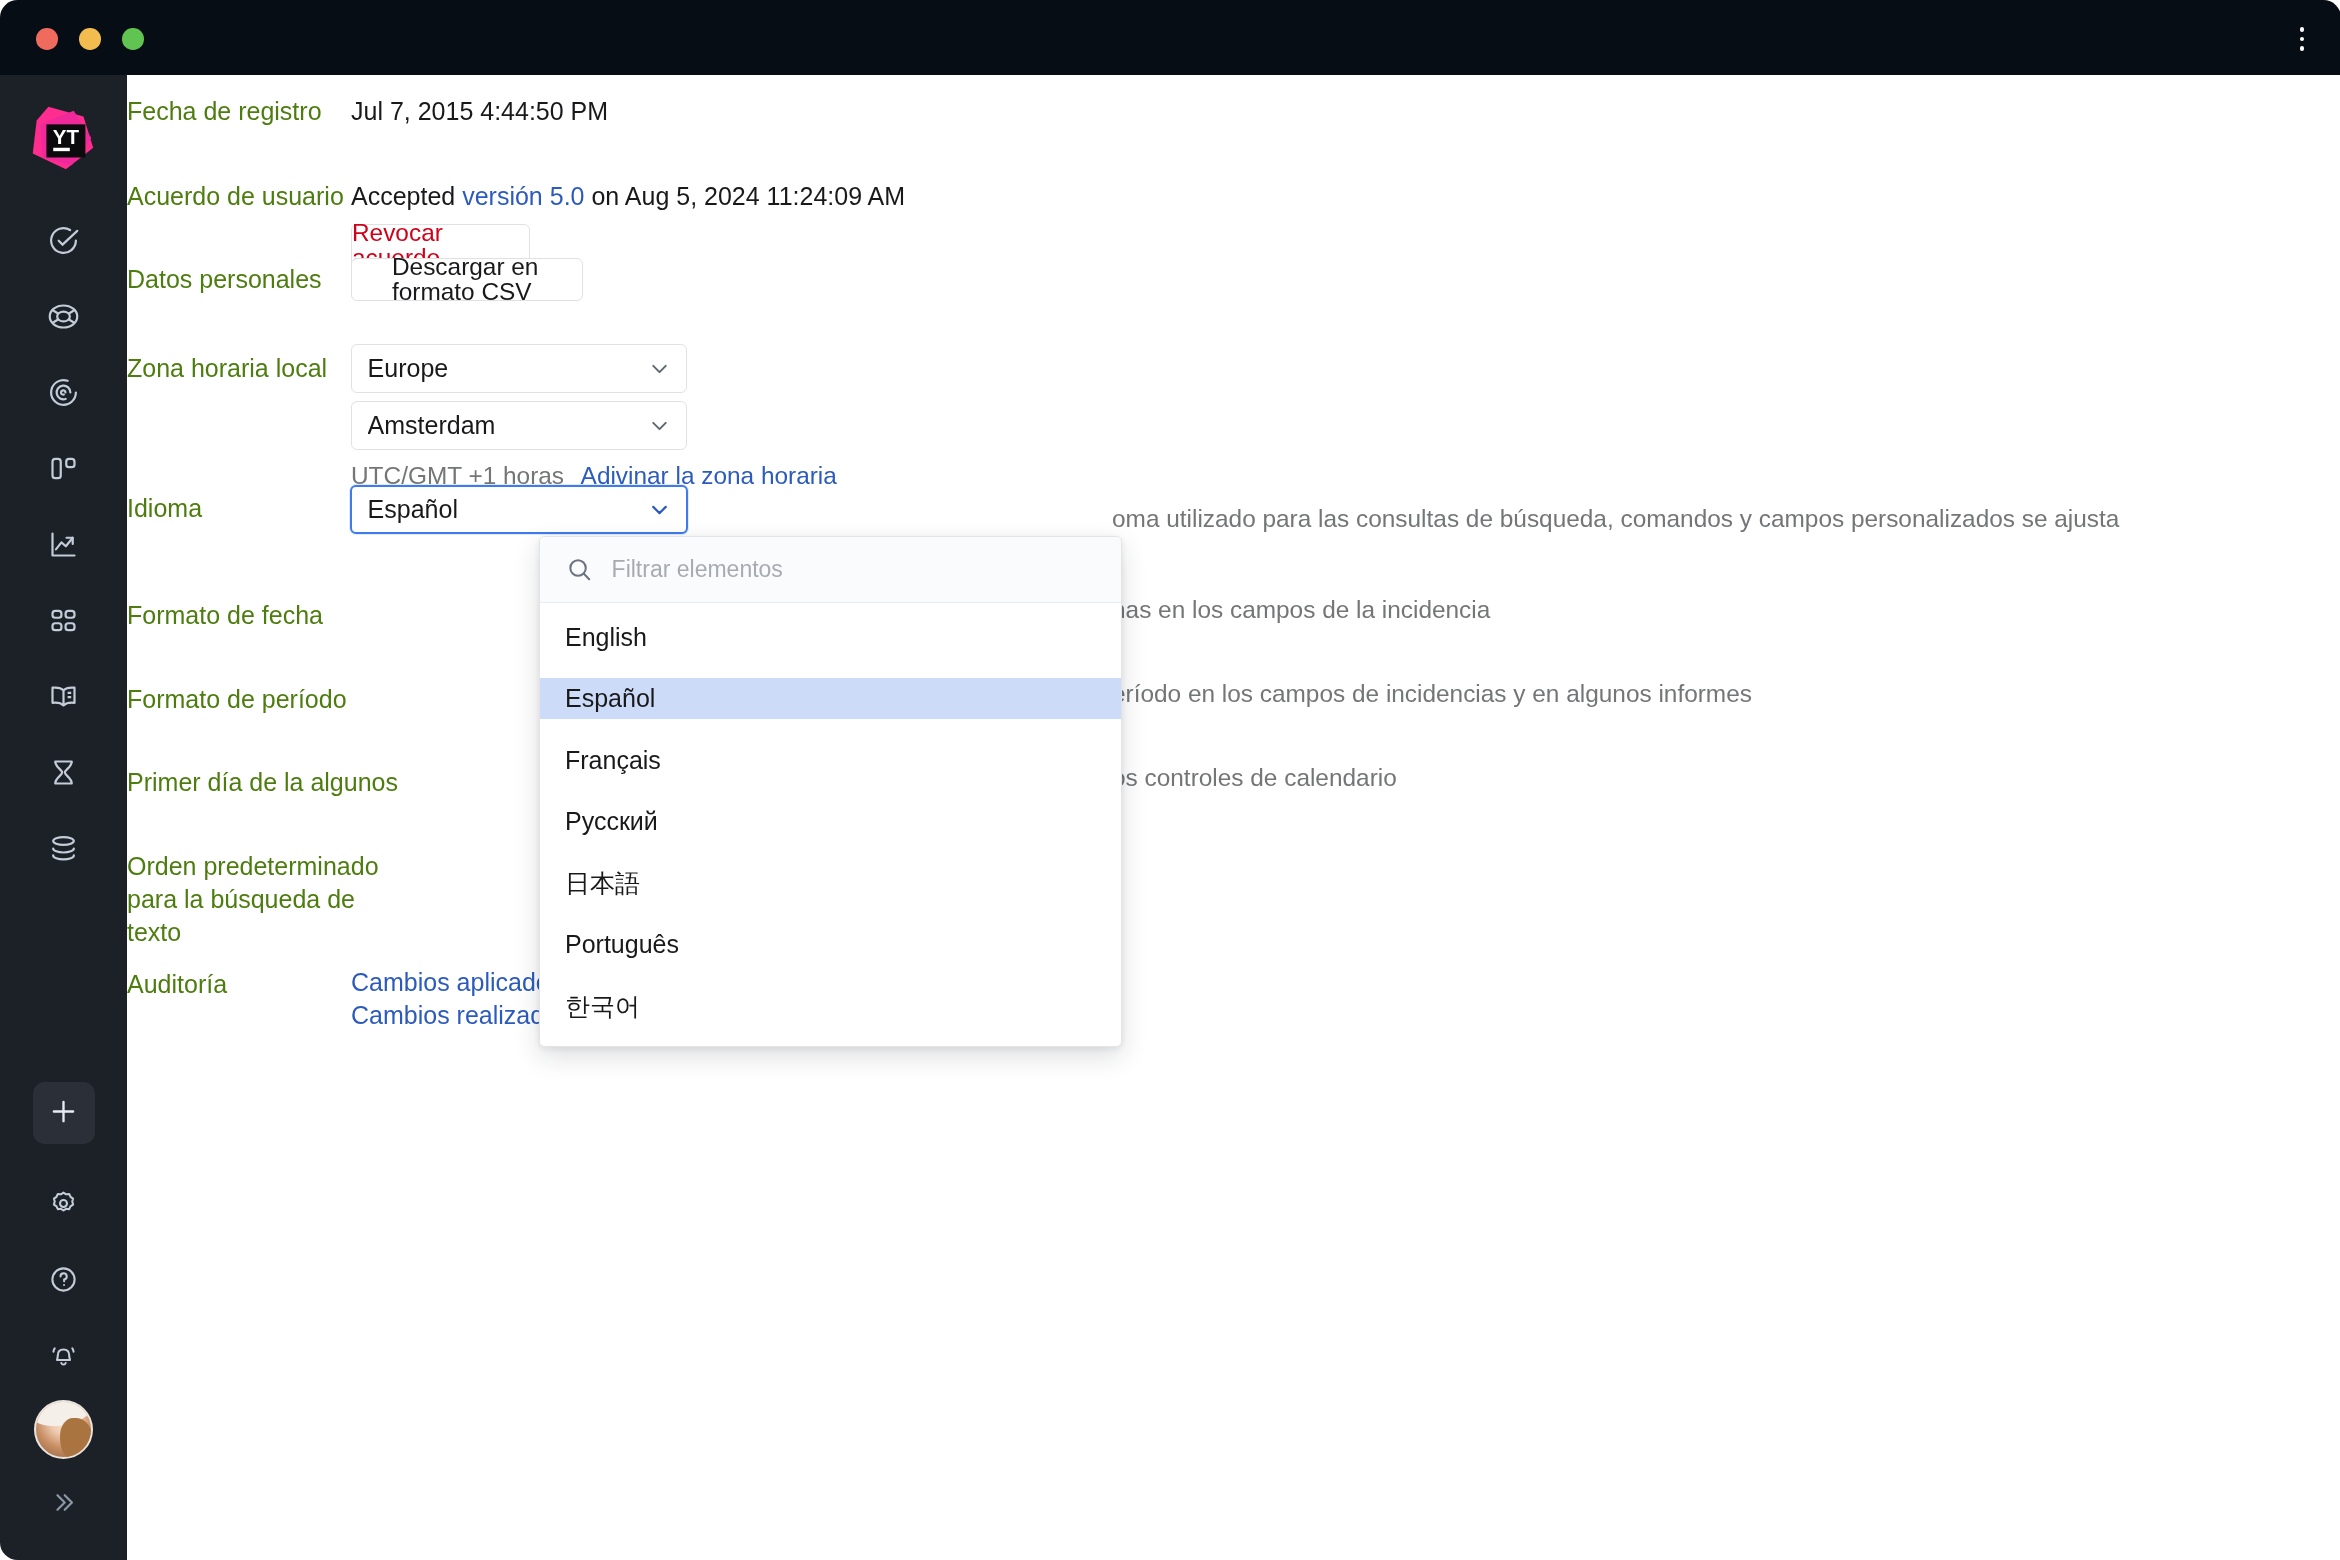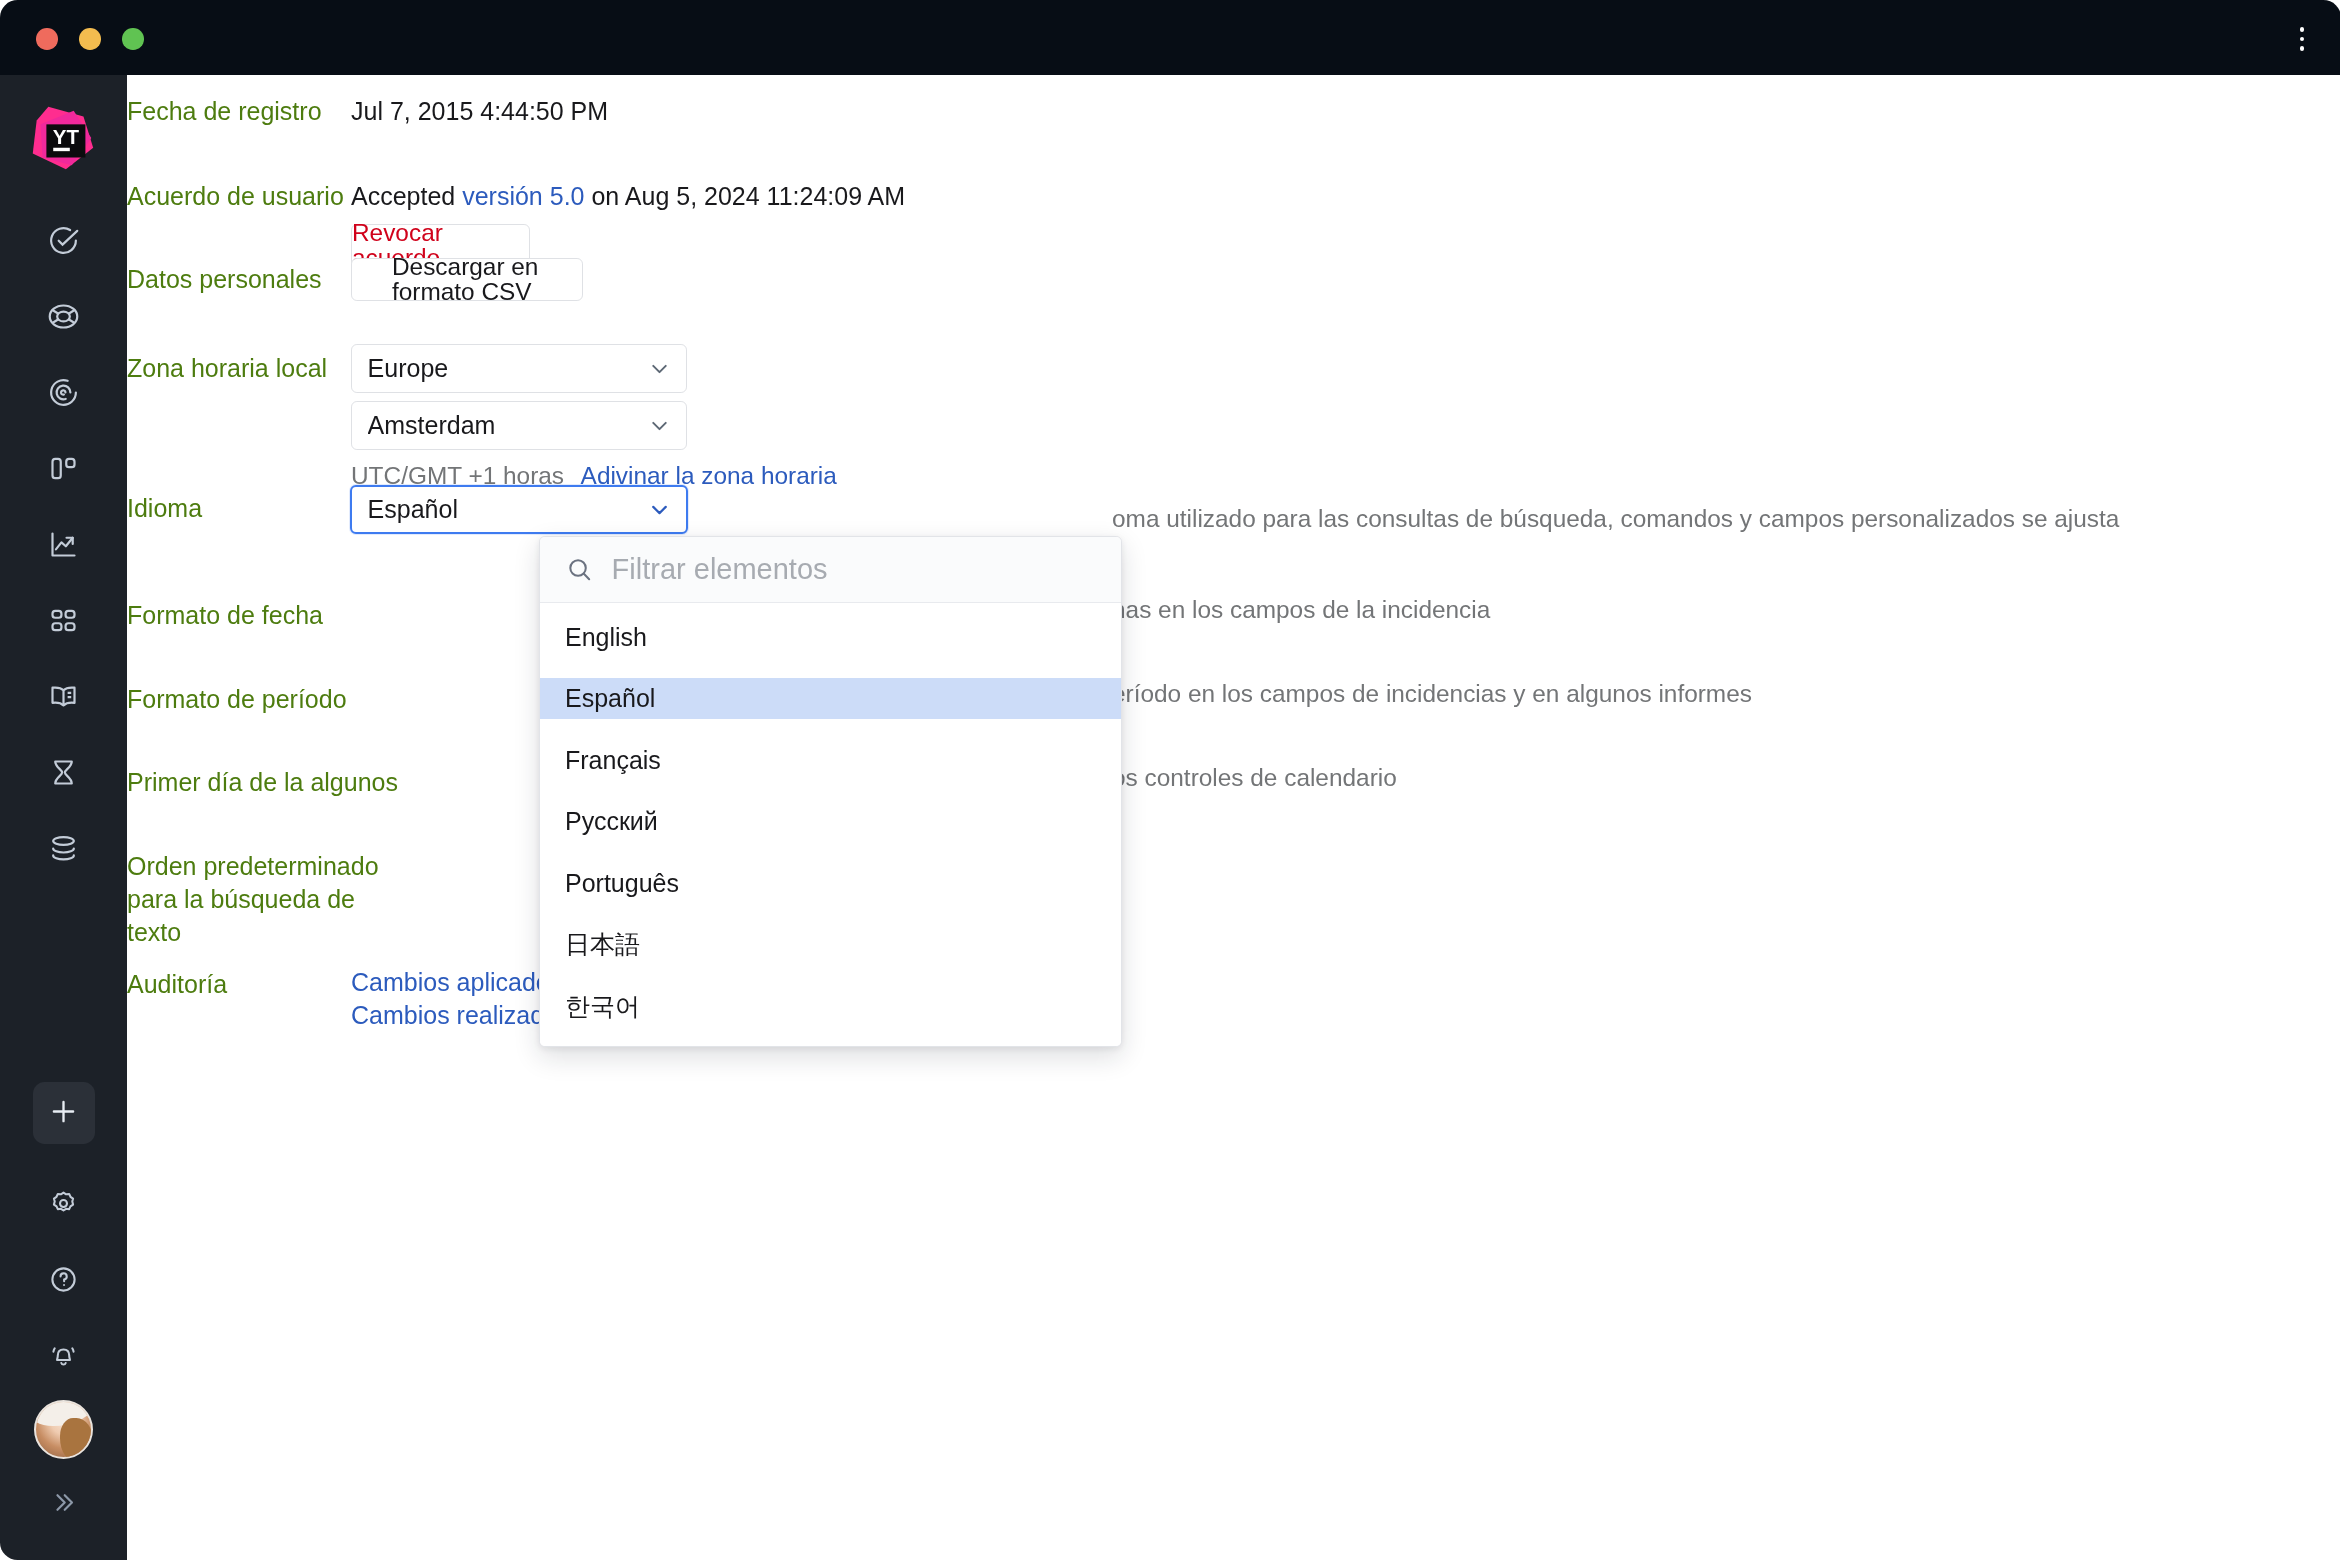--- a/index.html
+++ b/index.html
@@ -158,21 +158,21 @@
   .popup-search {
     height: 66px;
     display: flex; align-items: center;
     padding: 0 21.5px 0 25px;
     border-bottom: 1px solid #e8eaee;
     background: #fafbfc;
   }
   .popup-search .mag { width: 29px; height: 29px; flex: none; margin-right: 17.6px; }
   .popup-search input {
     border: none; outline: none; background: transparent;
-    font-size: 29px; color: #4d7c0f;
+    font-size: 23px; color: #4d7c0f;
     font-family: "Liberation Sans", sans-serif;
     width: 100%;
   }
   .popup-search input::placeholder { color: #a7abb1; }
   .popup-list { padding: 13.7px 0 17.6px 0; background: #ffffff; }
   .opt {
     height: 41px;
     display: flex; align-items: center;
     padding: 0 25px;
     font-size: 25px; color: #19191c;
@@ -408,21 +408,21 @@
               <path d="M15.6 15.6L20 20"></path>
             </svg>
         </span>
         <input type="text" placeholder="Filtrar elementos" style="">
       </div>
       <div class="popup-list" style="padding: 13.7px 0px 19.5px;">
         <div class="opt" style="height: 41px; margin-bottom: 20.5px;">English</div>
         <div class="opt selected" style="height: 41px; margin-bottom: 20.5px;">Español</div>
         <div class="opt" style="height: 41px; margin-bottom: 20.5px;">Français</div>
         <div class="opt" style="height: 41px; margin-bottom: 20.5px;">Русский</div>
+        <div class="opt" style="height: 41px; margin-bottom: 20.5px;">日本語</div>
         <div class="opt" style="height: 41px; margin-bottom: 20.5px;">Português</div>
-        <div class="opt" style="height: 41px; margin-bottom: 20.5px;">日本語</div>
         <div class="opt" style="height: 41px; margin-bottom: 0px;">한국어</div>
       </div>
     </div>
 
   </div>
 </div>
 
 
 </body></html>

